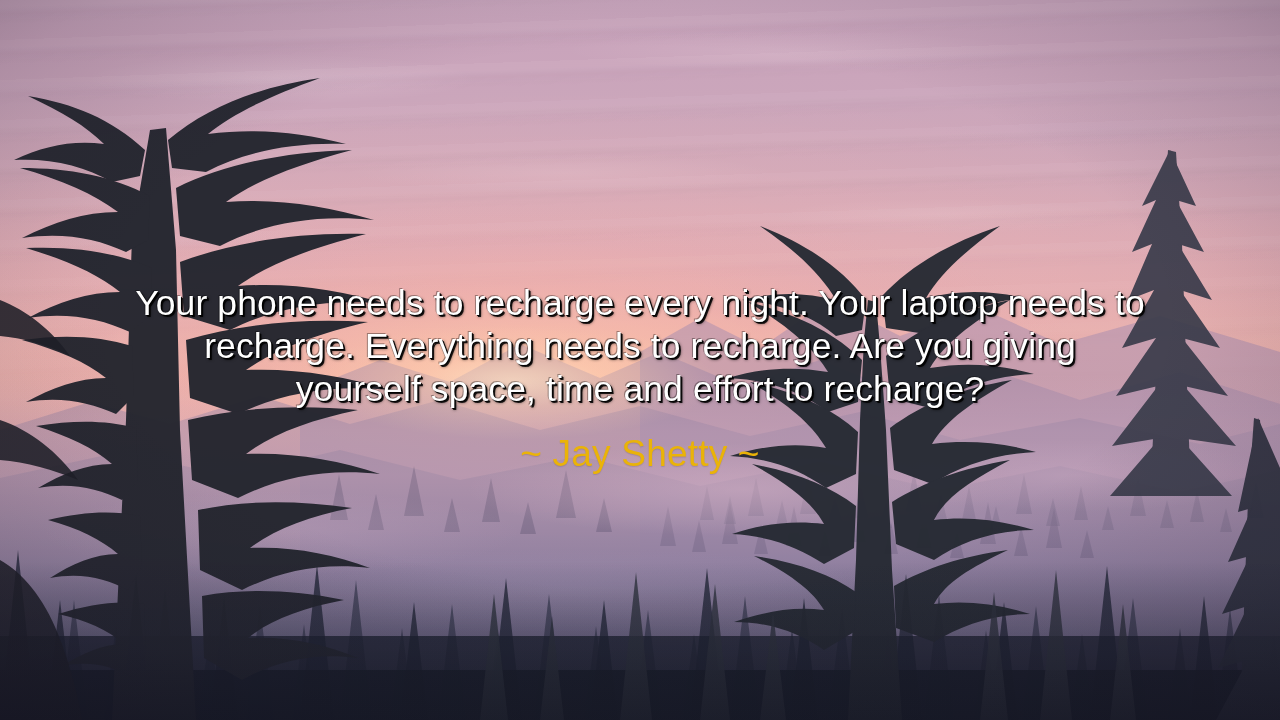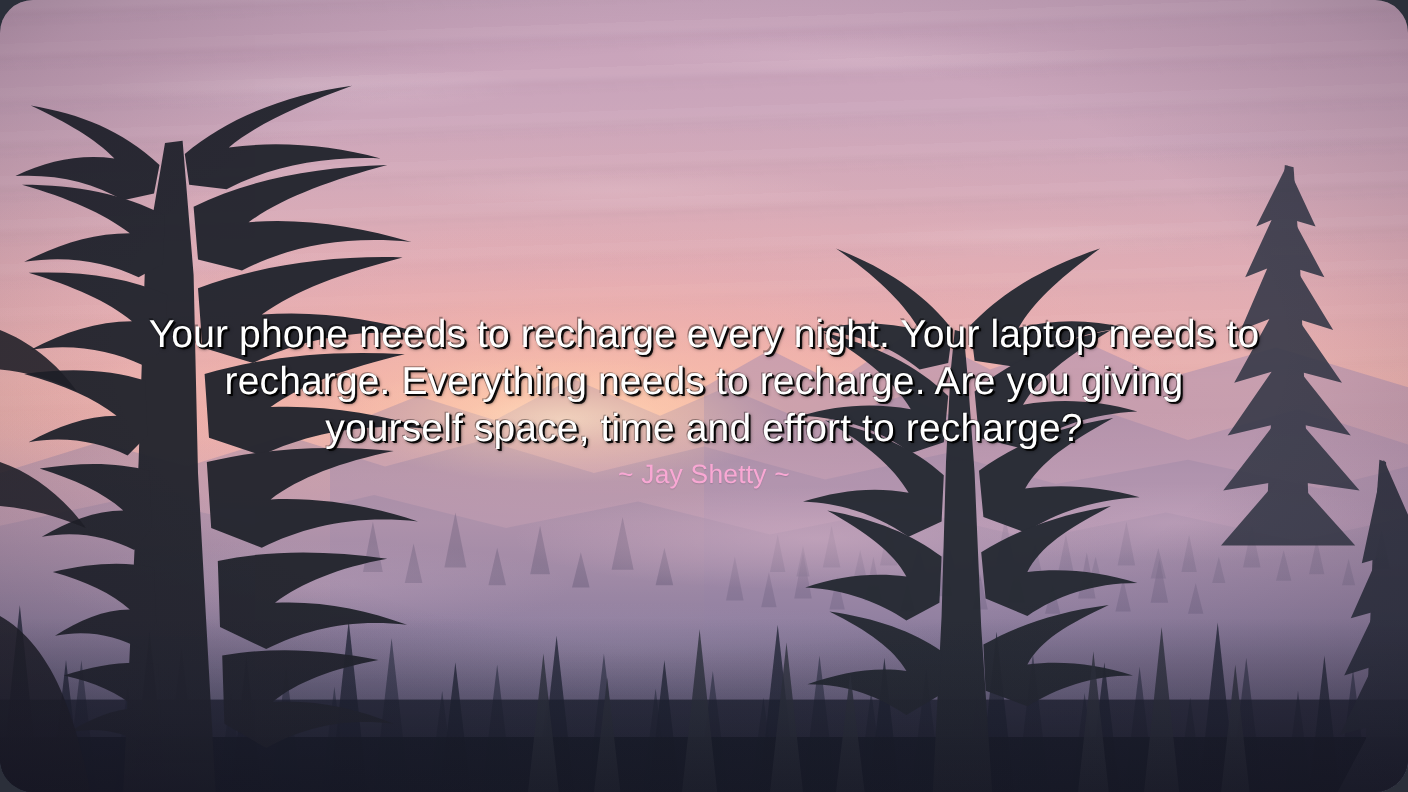--- a/index.html
+++ b/index.html
@@ -8,21 +8,20 @@
     width:1280px; height:720px;
     overflow:hidden;
     background:#2b2f3a;
     font-family:"Liberation Sans", sans-serif;
   }
 
   #stage {
     position:relative;
     width:1280px; height:720px;
     overflow:hidden;
-    border-radius:30px;
   }
 
   
   .layer { position:absolute; inset:0; }
 
   
   #sky-base {
     background:
       linear-gradient(180deg,
         #c9a6bd 0%,
@@ -137,23 +136,24 @@
     line-height:43px;
     letter-spacing:.1px;
     text-shadow:
        2px 2px 0 rgba(0,0,0,.85),
        1px 1px 0 rgba(0,0,0,.85),
        2px 2px 3px rgba(0,0,0,.55),
       -1px -1px 0 rgba(0,0,0,.35);
     white-space:pre-line;
   }
   #attribution {
-    font-size:24px;
+    margin-top:22px;
+    font-size:37px;
     line-height:41px;
-    color:#f9a8d4;
+    color:#eab308;
     letter-spacing:.2px;
     text-shadow:0 1px 1px rgba(60,40,70,.18);
   }
 </style>
 </head>
 <body>
 
 <div id="stage">
 
   <div class="layer" id="sky-base"></div>

